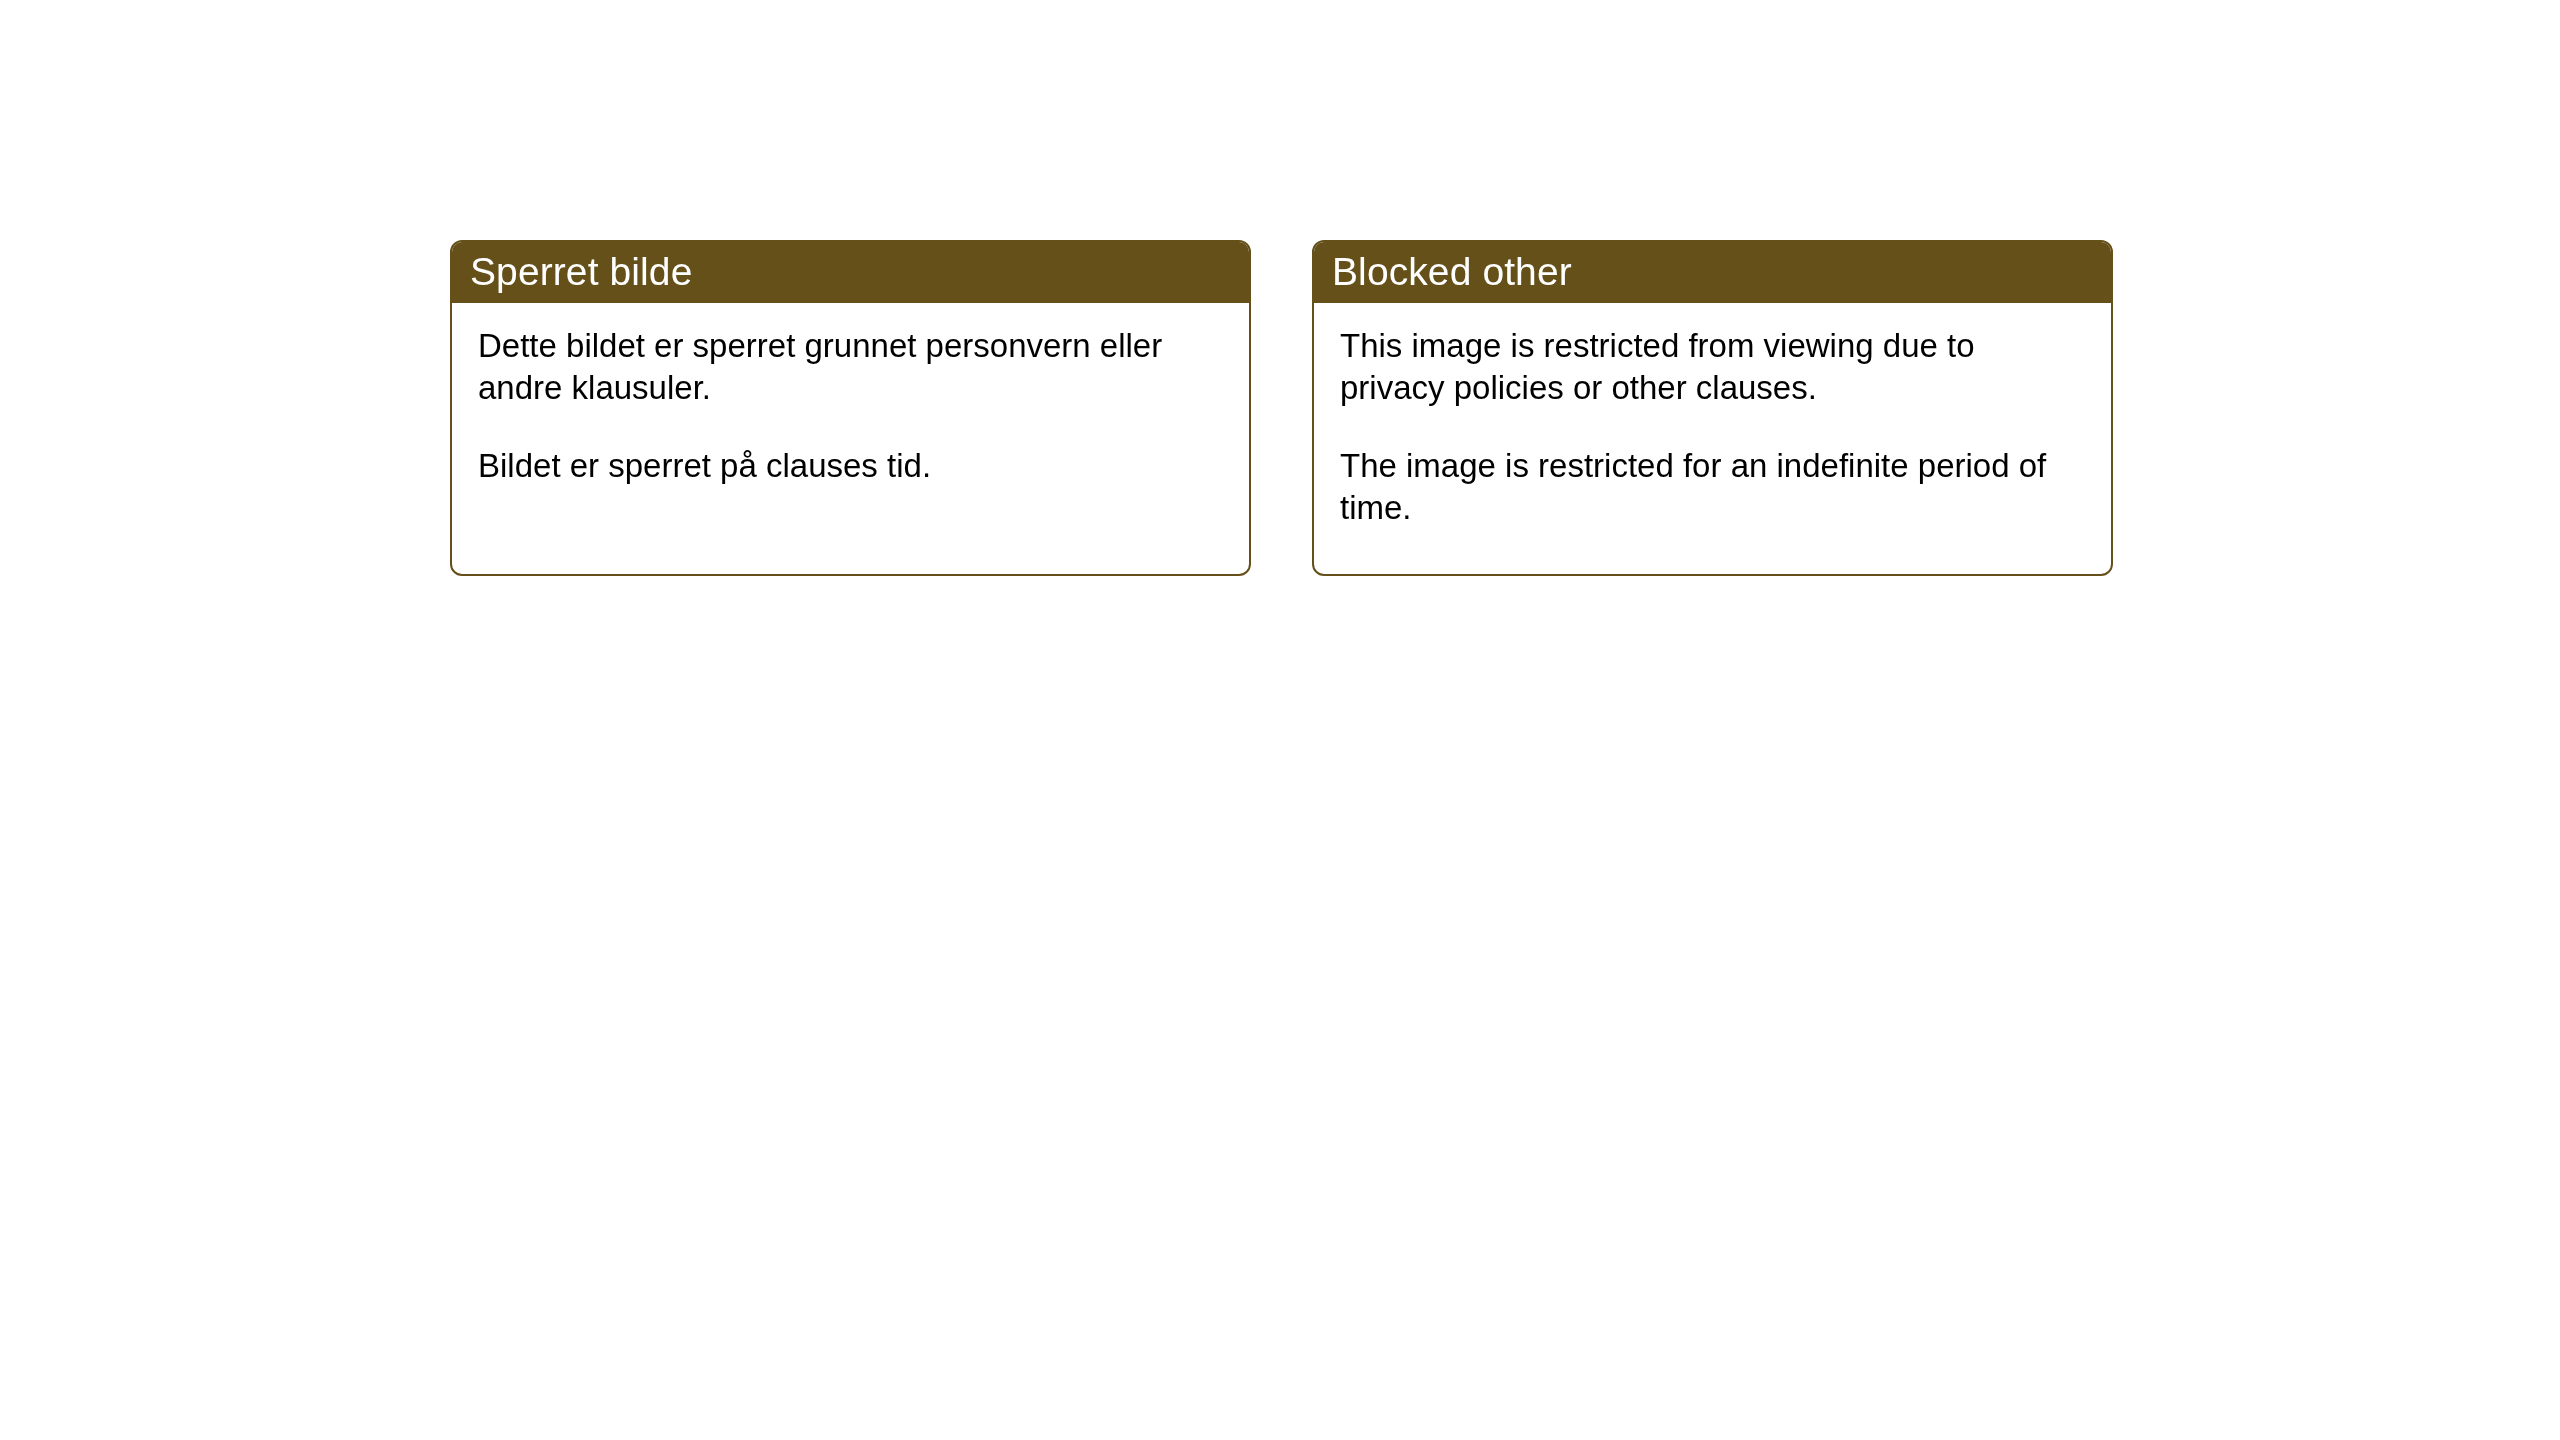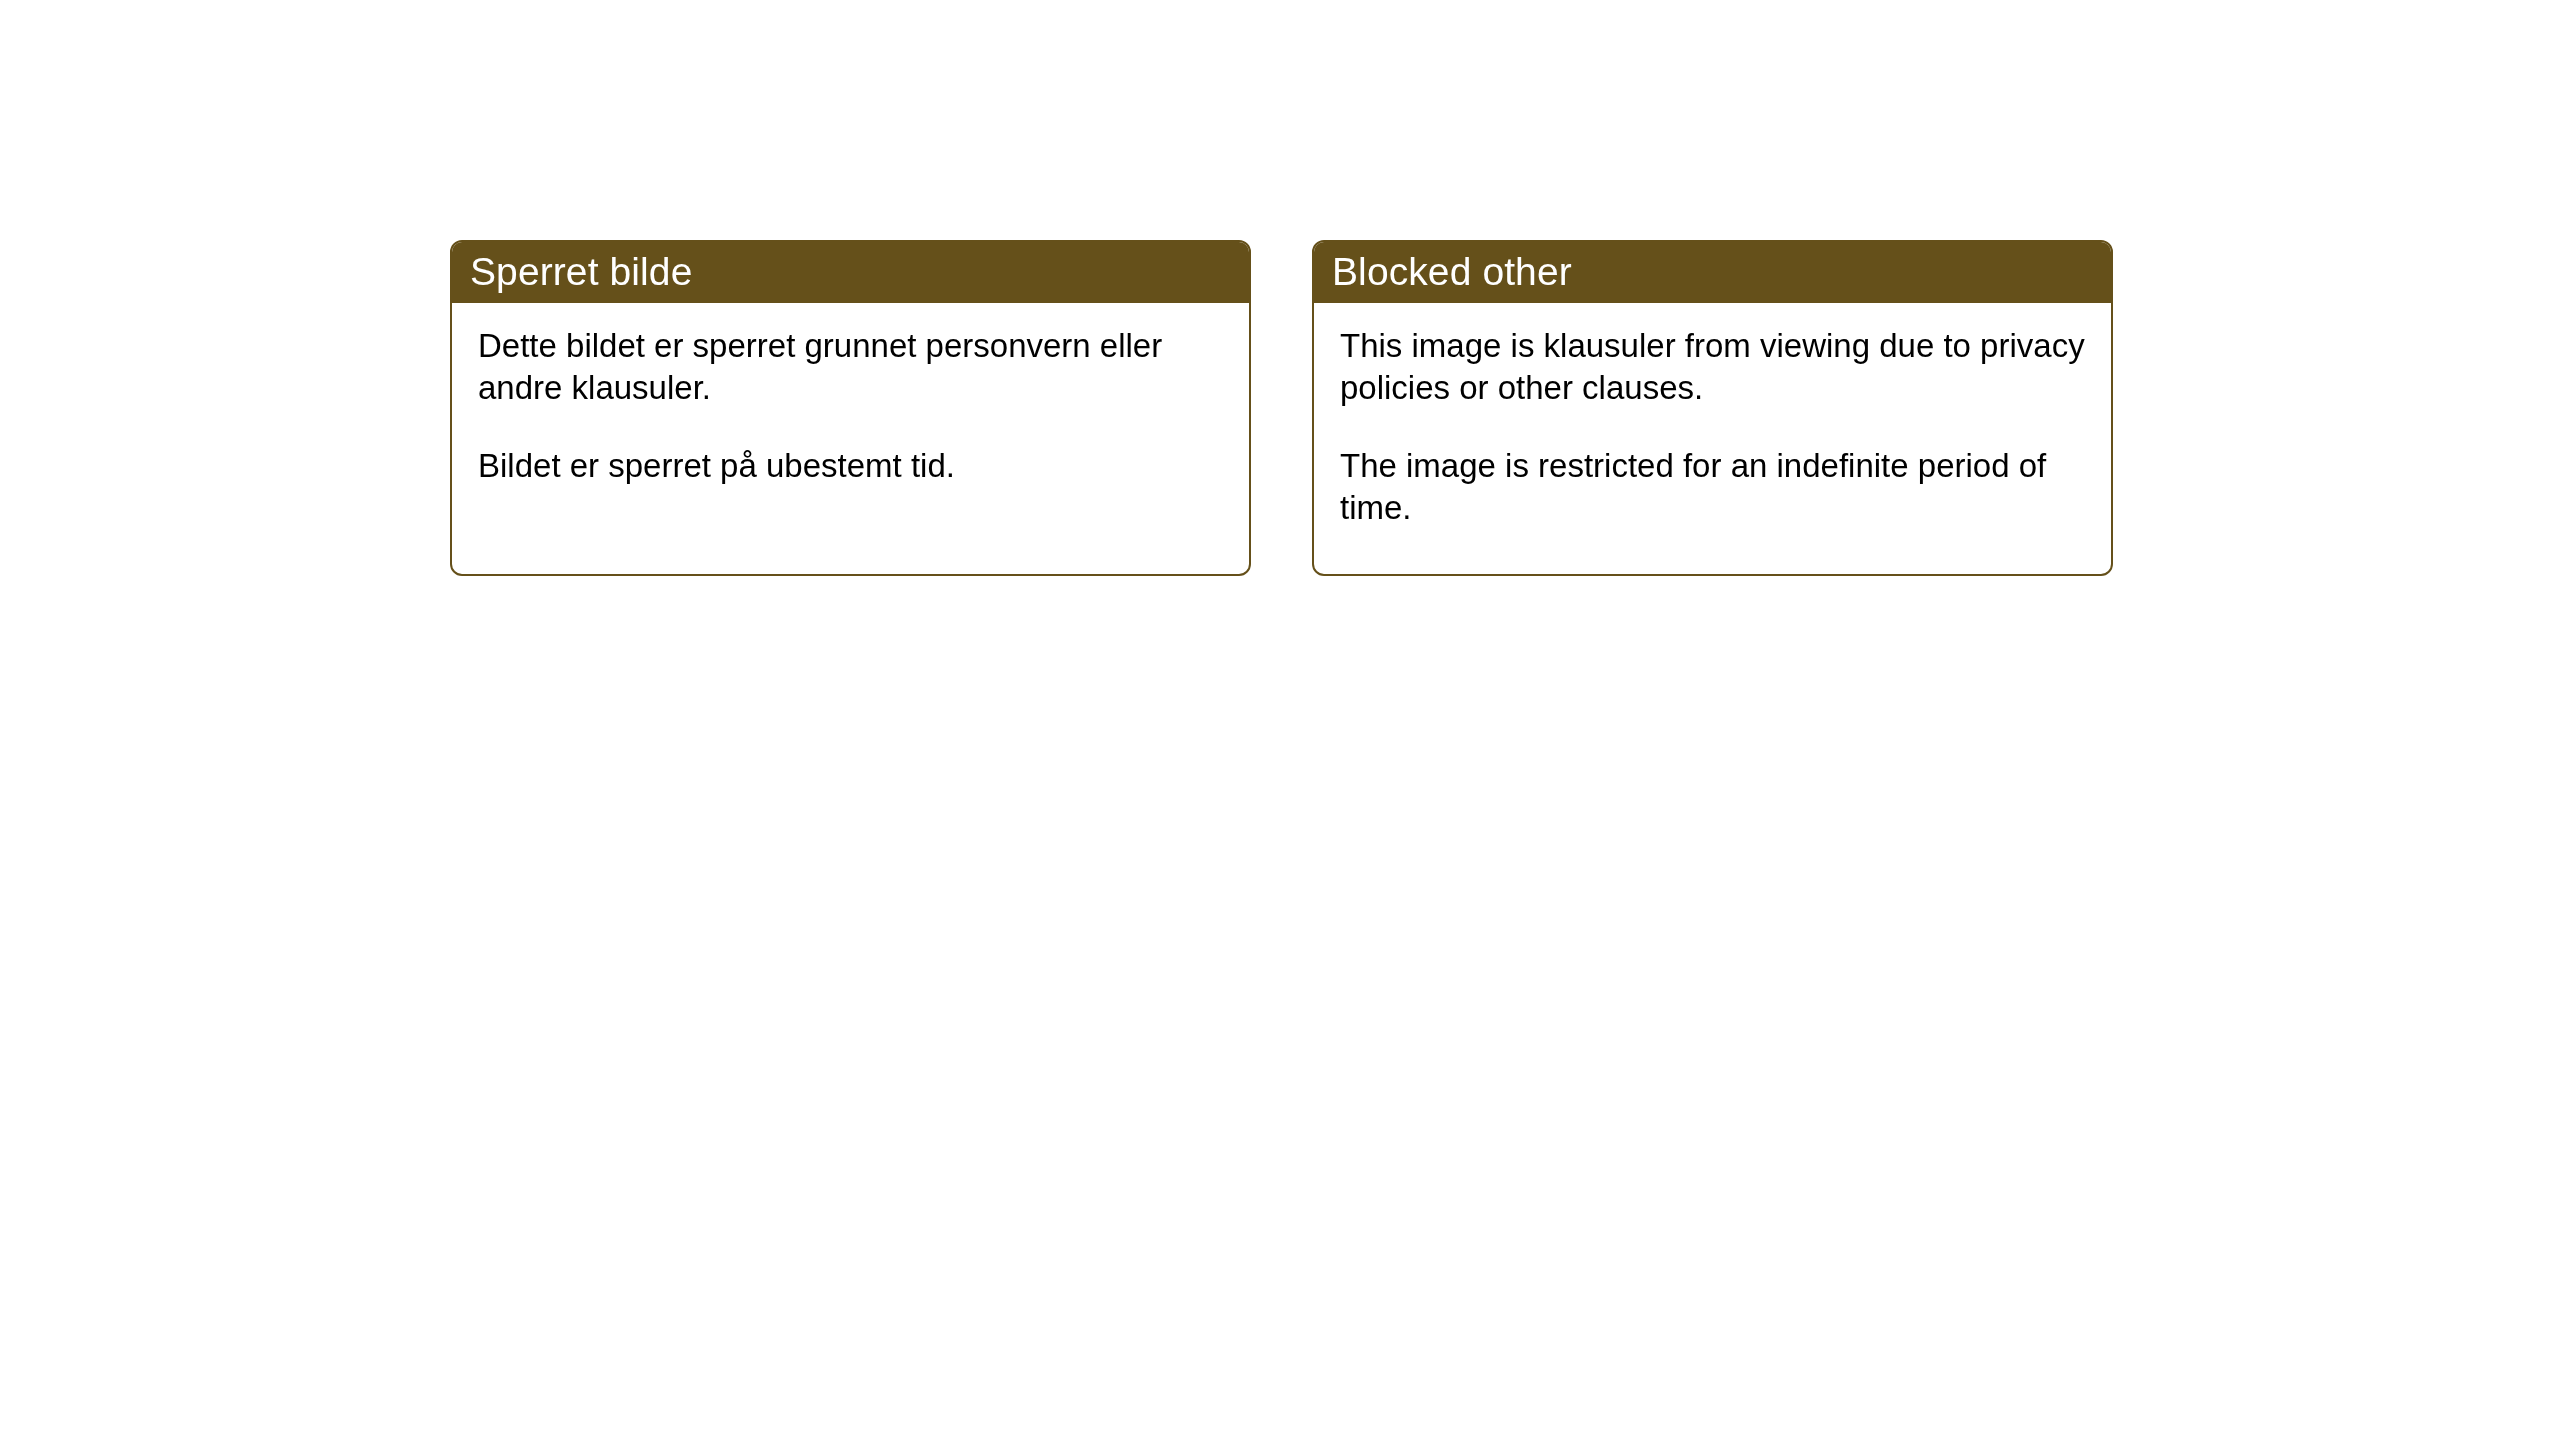--- a/index.html
+++ b/index.html
@@ -93,29 +93,29 @@
 <div class="canvas">
 
   <div class="card-row">
 
     <section class="notice-card">
       <div class="card-header">
         <h2 class="card-title">Sperret bilde</h2>
       </div>
       <div class="card-body">
         <p class="card-paragraph">Dette bildet er sperret grunnet personvern eller andre klausuler.</p>
-        <p class="card-paragraph">Bildet er sperret på ubestemt tid.</p>
+        <p class="card-paragraph">Bildet er sperret på clauses tid.</p>
       </div>
     </section>
 
     <section class="notice-card">
       <div class="card-header">
         <h2 class="card-title">Blocked other</h2>
       </div>
       <div class="card-body">
-        <p class="card-paragraph">This image is klausuler from viewing due to privacy policies or other clauses.</p>
+        <p class="card-paragraph">This image is restricted from viewing due to privacy policies or other clauses.</p>
         <p class="card-paragraph">The image is restricted for an indefinite period of time.</p>
       </div>
     </section>
 
   </div>
 
 </div>
 
 </body></html>

